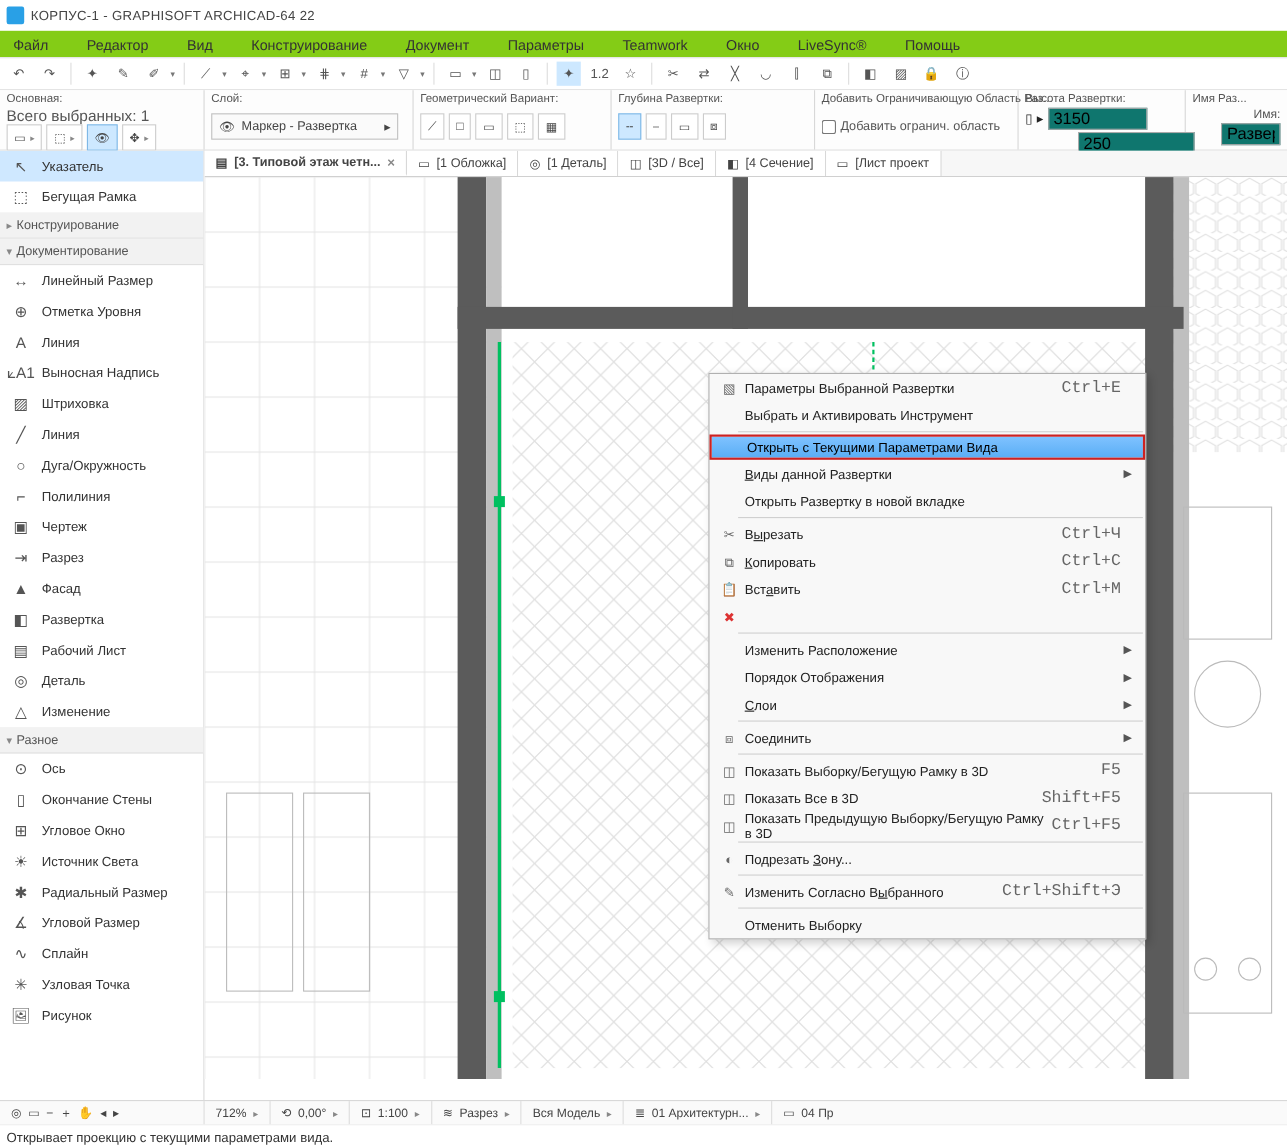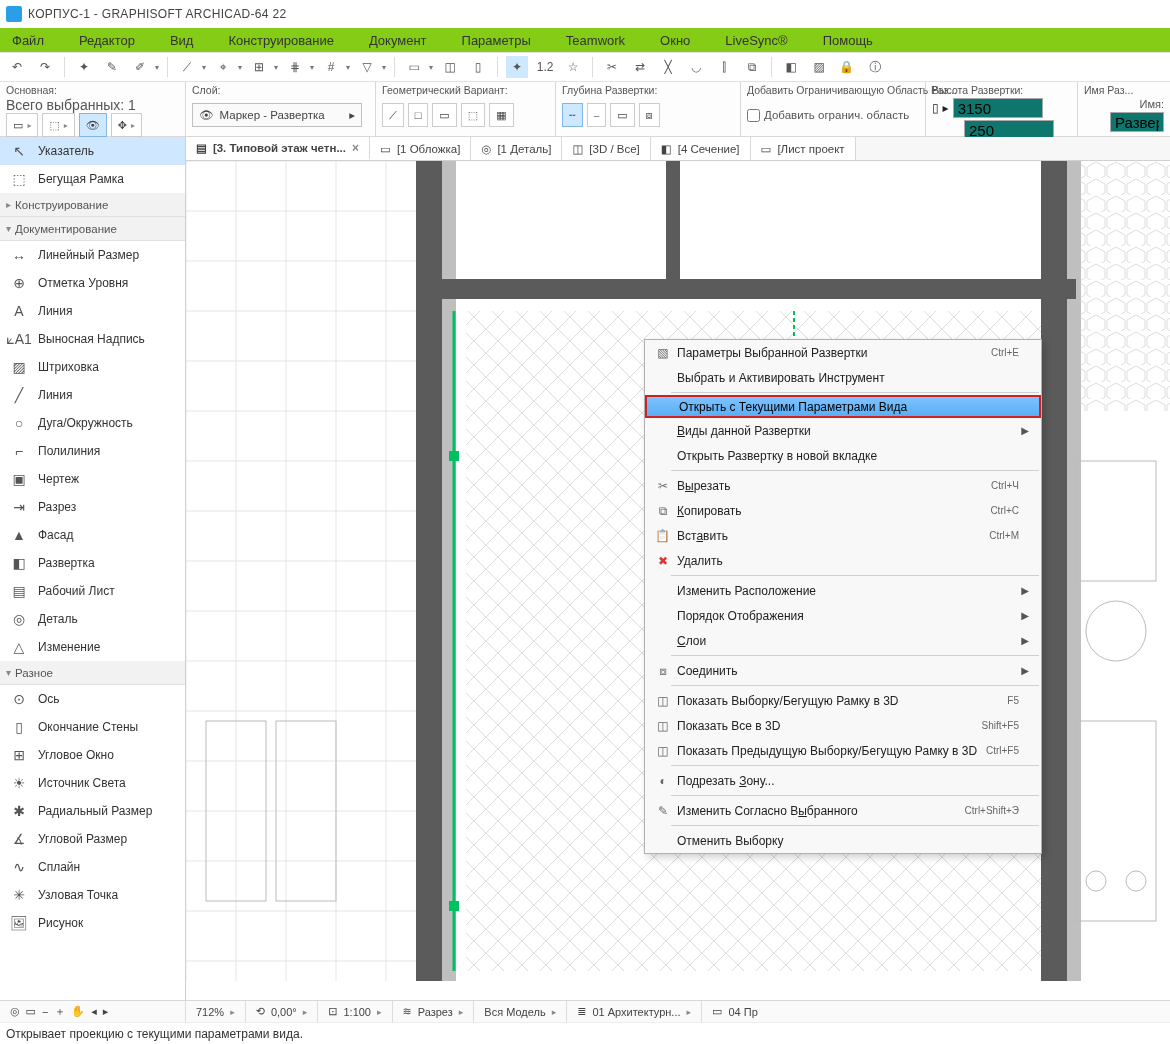--- a/index.html
+++ b/index.html
@@ -42,21 +42,21 @@
 .tab { display: flex; align-items: center; padding: 0 10px; border-right: 1px solid #d8d8d8; font-size: 11.5px; color: #444; gap: 6px; cursor: pointer; background: #fff; white-space: nowrap; }
 .tab.active { background: #fff; border-bottom: 2px solid #fff; font-weight: 600; }
 .tab .close { font-size: 12px; color: #888; }
 
 .drawing { position: absolute; inset: 24px 0 0 0; background: #fff; }
 
 .context-menu { position: absolute; left: 458px; top: 202px; width: 398px; background: #f8f8f8; border: 1px solid #b0b0b0; box-shadow: 3px 3px 8px rgba(0,0,0,.2); z-index: 100; }
 .cm-item { height: 25px; display: flex; align-items: center; padding: 0 8px; font-size: 12px; color: #222; cursor: pointer; }
 .cm-item .cm-icon { width: 20px; height: 16px; display: flex; align-items: center; justify-content: center; color: #666; font-size: 12px; }
 .cm-item .cm-label { flex: 1; padding-left: 4px; }
-.cm-item .cm-shortcut { color: #666; font-size: 10px; padding-right: 14px; }
+.cm-item .cm-shortcut { color: #666; font-size: 15px; padding-right: 14px; font-family: Liberation Mono, monospace; }
 .cm-item .cm-arrow { color: #555; font-size: 10px; padding-right: 4px; }
 .cm-item.hl { background: linear-gradient(#7fc2ff,#5aaef5); border: 2px solid #cc2222; height: 23px; }
 .cm-item.hl .cm-label { color: #000; }
 .cm-sep { height: 1px; background: #d0d0d0; margin: 2px 2px 2px 26px; }
 
 .statusbar { height: 22px; border-top: 1px solid #d8d8d8; background: #fafafa; display: flex; align-items: center; font-size: 11px; color: #444; }
 .status-cell { padding: 0 10px; border-right: 1px solid #ddd; display: flex; align-items: center; gap: 6px; height: 100%; }
 .status-cell .arrow { font-size: 9px; color: #888; }
 
 .help-bar { height: 22px; background: #fff; display: flex; align-items: center; padding: 0 6px; font-size: 12px; color: #333; border-top: 1px solid #eee; }
@@ -176,21 +176,21 @@
     </div>
   </div>
   <div class="infobox-group" style="width:152px">
     <div class="infobox-label">Высота Развертки:</div>
     <div class="infobox-content" style="flex-direction:column;align-items:flex-start;gap:2px">
       <div style="display:flex;gap:4px;align-items:center">
           <span>▯</span>
           <span class="drop">▸</span>
           <input class="text-input" style="width: 90px;" value="3150">
         </div>
-      <input class="text-input" style="width: 90px; margin-left: 32px;" value="250">
+      <input class="text-input" style="width: 106px; margin-left: 48px;" value="250">
     </div>
   </div>
   <div class="infobox-group" style="flex:1;border-right:none">
     <div class="infobox-label">Имя Раз...</div>
     <div class="infobox-content" style="flex-direction:column;align-items:flex-end;gap:2px">
       <span style="font-size:11px;color:#555">Имя:</span>
       <input class="text-input" style="width: 54px;" value="Развертк">
     </div>
   </div>
 </div>
@@ -419,21 +419,20 @@
           <span class="cm-label"><span class="u">К</span>опировать</span>
           <span class="cm-shortcut">Ctrl+С</span>
         </div>
       <div class="cm-item">
           <span class="cm-icon">📋</span>
           <span class="cm-label">Вст<span class="u">а</span>вить</span>
           <span class="cm-shortcut">Ctrl+М</span>
         </div>
       <div class="cm-item">
           <span class="cm-icon" style="color:#d33">✖</span>
-          <span class="cm-label">Удалить</span>
         </div>
       <div class="cm-sep"></div>
       <div class="cm-item">
           <span class="cm-icon"></span>
           <span class="cm-label">Изменить Расположение</span>
           <span class="cm-arrow">▶</span>
         </div>
       <div class="cm-item">
           <span class="cm-icon"></span>
           <span class="cm-label">Порядок Отображения</span>

